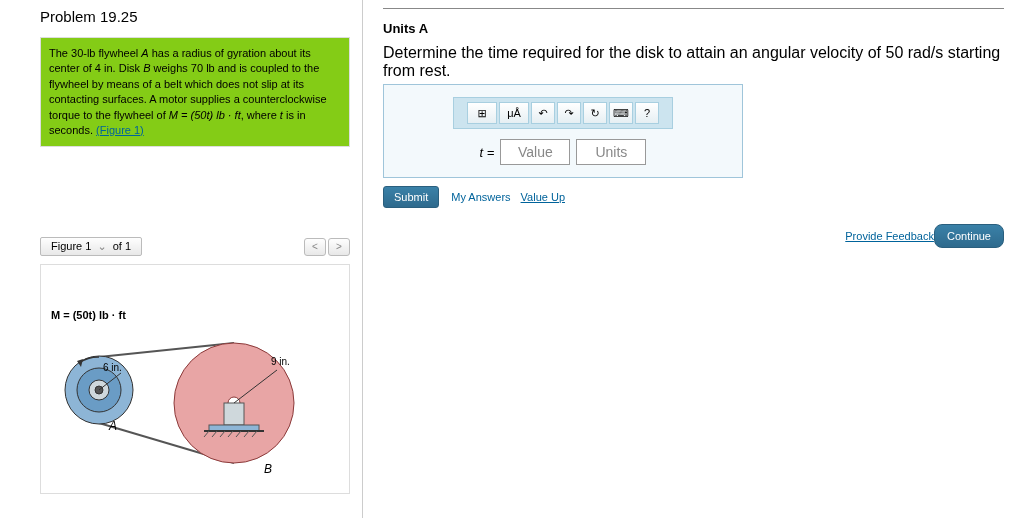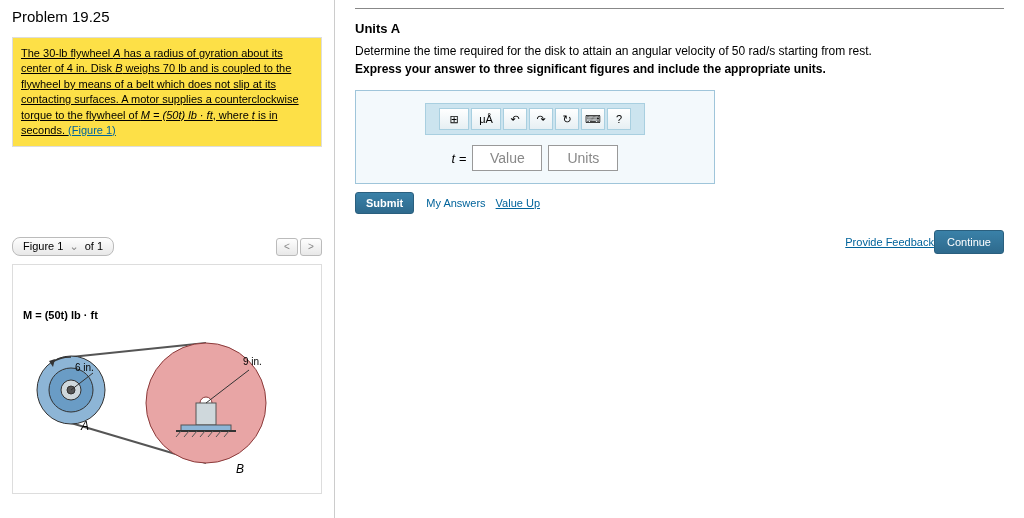--- a/index.html
+++ b/index.html
@@ -1,45 +1,45 @@
 <!DOCTYPE html>
 <html><head>
   <meta charset="utf-8">
   <style>
     * { box-sizing: border-box; margin: 0; padding: 0; }
     body { font-family: Arial, sans-serif; font-size: 12px; background: #fff; color: #000; }
-    .container { display: flex; width: 1024px; height: 518px; }
+    .container { display: flex; width: 1024px; height: 518px; padding-left: 28px; }
     .left-panel { width: 335px; border-right: 1px solid #ccc; padding: 8px 12px; }
     .right-panel { flex: 1; padding: 8px 20px; }
     .problem-title { font-size: 15px; margin-bottom: 12px; }
-    .problem-text { border: 1px solid #ddd; padding: 8px; font-size: 11px; line-height: 1.4; background: #fde047; text-decoration: underline; }
+    .problem-text { border: 1px solid #ddd; padding: 8px; font-size: 11px; line-height: 1.4; background: #84cc16; }
     .problem-text .fig-link { color: #00639b; text-decoration: underline; }
     .figure-section { margin-top: 90px; }
     .figure-tabs { display: flex; align-items: center; gap: 4px; margin-bottom: 8px; }
-    .figure-tab { border: 1px solid #bbb; background: linear-gradient(#fefefe,#e8e8e8); border-radius: 8px; padding: 2px 10px; font-size: 11px; }
+    .figure-tab { border: 1px solid #bbb; background: linear-gradient(#fefefe,#e8e8e8); border-radius: 2px; padding: 2px 10px; font-size: 11px; }
     .figure-nav { margin-left: auto; display: flex; gap: 2px; }
     .nav-btn { border: 1px solid #bbb; background: linear-gradient(#fefefe,#e8e8e8); border-radius: 3px; width: 22px; height: 18px; display: flex; align-items: center; justify-content: center; font-size: 10px; color: #888; }
     .figure-content { border: 1px solid #ddd; padding: 10px; height: 230px; position: relative; }
     .hr-line { border: none; border-top: 1px solid #888; margin-bottom: 12px; }
     .part-title { font-size: 13px; font-weight: bold; margin-bottom: 8px; }
-    .part-text { font-size: 12px; margin-bottom: 4px; }
+    .part-text { font-size: 16px; margin-bottom: 4px; }
     .part-instruction { font-size: 12px; font-weight: bold; margin-bottom: 14px; }
     .answer-area { border: 1px solid #9fc5da; background: #f3f9fc; padding: 12px; width: 360px; }
     .toolbar { background: #cce4ef; border: 1px solid #a8cfe0; padding: 4px; display: flex; gap: 2px; margin: 0 auto 10px; width: 220px; justify-content: center; }
     .tool-btn { width: 24px; height: 22px; background: linear-gradient(#fff,#e6eff3); border: 1px solid #a8cfe0; display: flex; align-items: center; justify-content: center; font-size: 11px; }
     .tool-btn.wide { width: 30px; }
     .input-row { display: flex; align-items: center; gap: 6px; justify-content: center; margin: 4px 0 0 0; }
     .input-label { font-style: italic; font-size: 13px; }
     .input-box { border: 1px solid #999; background: #fff; padding: 4px 8px; color: #888; font-size: 14px; min-width: 70px; text-align: center; }
     .submit-row { display: flex; align-items: center; gap: 12px; margin-top: 8px; }
-    .submit-btn { background: linear-gradient(#3a81a8,#2e6a8d); color: #fff; border: 1px solid #2a5f7e; border-radius: 3px; padding: 4px 10px; font-size: 11px; font-weight: bold; text-align: right; }
+    .submit-btn { background: linear-gradient(#3a81a8,#2e6a8d); color: #fff; border: 1px solid #2a5f7e; border-radius: 3px; padding: 4px 10px; font-size: 11px; font-weight: normal; text-align: right; }
     .text-link { color: #00639b; font-size: 11px; text-align: center; }
     .text-link.underline { text-decoration: underline; }
     .footer-row { display: flex; justify-content: flex-end; align-items: center; margin-top: 16px; }
-    .continue-btn { background: linear-gradient(#3a81a8,#2e6a8d); color: #fff; border: 1px solid #2a5f7e; border-radius: 3px; padding: 5px 12px; font-size: 11px; }
+    .continue-btn { background: linear-gradient(#3a81a8,#2e6a8d); color: #fff; border: 1px solid #2a5f7e; border-radius: 8px; padding: 5px 12px; font-size: 11px; }
     
     .fig-svg { position: absolute; left: 8px; top: 30px; }
     .fig-label { position: absolute; font-size: 11px; font-style: italic; }
     .fig-label.m { left: 10px; top: 44px; font-style: normal; font-weight:bold; font-size:11px;}
   </style>
 </head>
 <body>
 
 <div class="container">
   <div class="left-panel">
@@ -97,21 +97,20 @@
           <text x="215" y="178" font-size="12" font-style="italic">B</text>
         </svg>
       </div>
     </div>
   </div>
 
   <div class="right-panel">
     <hr class="hr-line">
     <div class="part-title">Units A</div>
     <div class="part-text">Determine the time required for the disk to attain an angular velocity of 50 rad/s starting from rest.</div>
-    <div class="part-instruction">Express your answer to three significant figures and include the appropriate units.</div>
 
     <div class="answer-area">
       <div class="toolbar">
         <div class="tool-btn wide">⊞</div>
         <div class="tool-btn wide">μÅ</div>
         <div class="tool-btn">↶</div>
         <div class="tool-btn">↷</div>
         <div class="tool-btn">↻</div>
         <div class="tool-btn">⌨</div>
         <div class="tool-btn">?</div>

